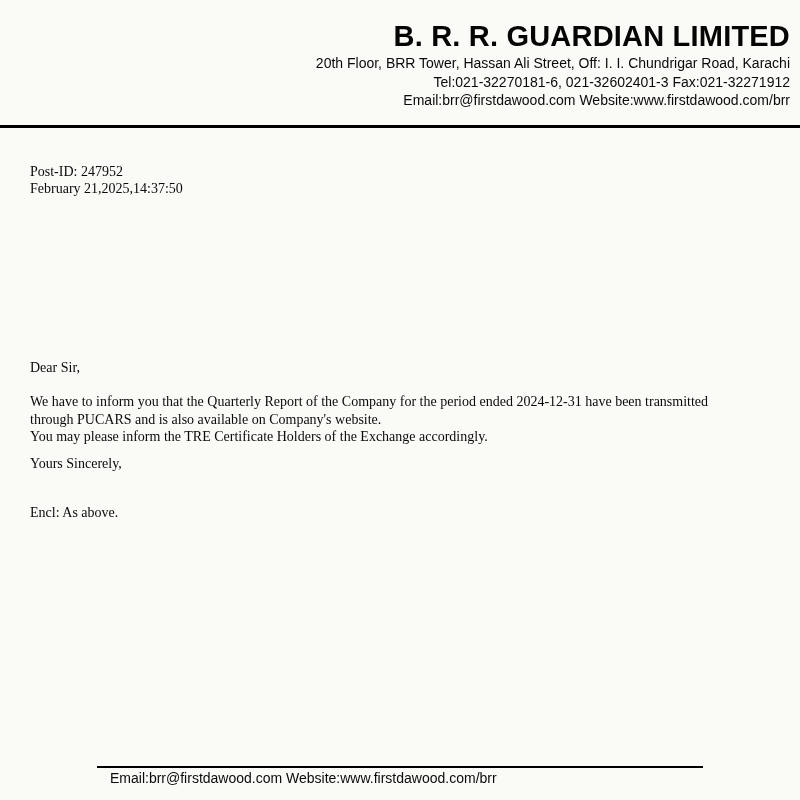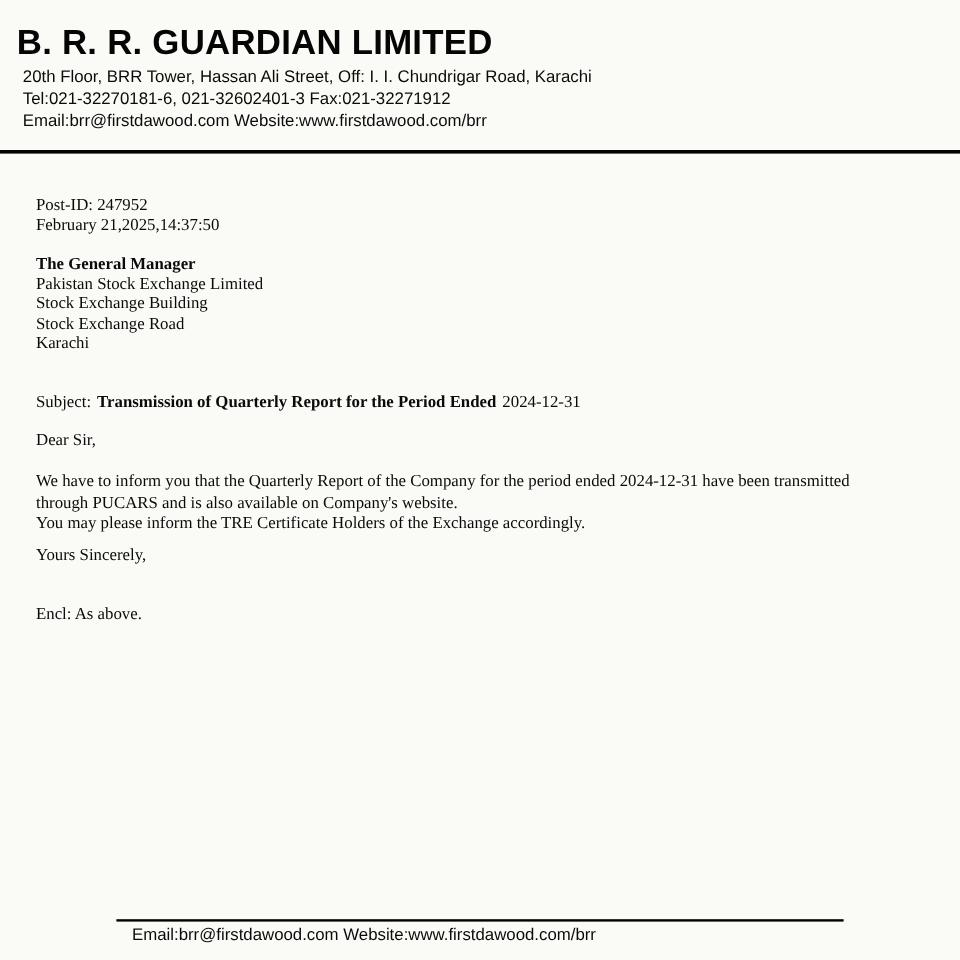--- a/index.html
+++ b/index.html
@@ -14,20 +14,21 @@
     color: #000000;
     overflow: hidden;
     font-family: "Liberation Serif", serif;
   }
   
   .letterhead {
     position: absolute;
     top: 20px;
     left: 14px;
     right: 10px;
+    text-align: right;
   }
   .company-name {
     margin: 0;
     font-family: "Liberation Sans", sans-serif;
     font-weight: bold;
     font-size: 29px;
     line-height: 32px;
     color: #050505;
     letter-spacing: 0.2px;
   }
@@ -99,31 +100,21 @@
     </div>
   </header>
 
   <div class="rule-thick"></div>
 
   <section class="serif-block post-meta">
     <div>Post-ID: 247952</div>
     <div>February 21,2025,14:37:50</div>
   </section>
 
-  <section class="serif-block recipient">
-    <div class="recipient-name">The General Manager</div>
-    <div>Pakistan Stock Exchange Limited</div>
-    <div>Stock Exchange Building</div>
-    <div>Stock Exchange Road</div>
-    <div>Karachi</div>
-  </section>
 
-  <div class="serif-block subject-line">
-    <span>Subject:</span><b>Transmission of Quarterly Report for the Period Ended</b><span class="subject-date">2024-12-31</span>
-  </div>
 
   <div class="serif-block salutation">Dear Sir,</div>
 
   <div class="serif-block body-para">
     <div>We have to inform you that the Quarterly Report of the Company for the period ended 2024-12-31 have been transmitted</div>
     <div>through PUCARS and is also available on Company's website.</div>
     <div>You may please inform the TRE Certificate Holders of the Exchange accordingly.</div>
   </div>
 
   <div class="serif-block closing">Yours Sincerely,</div>

